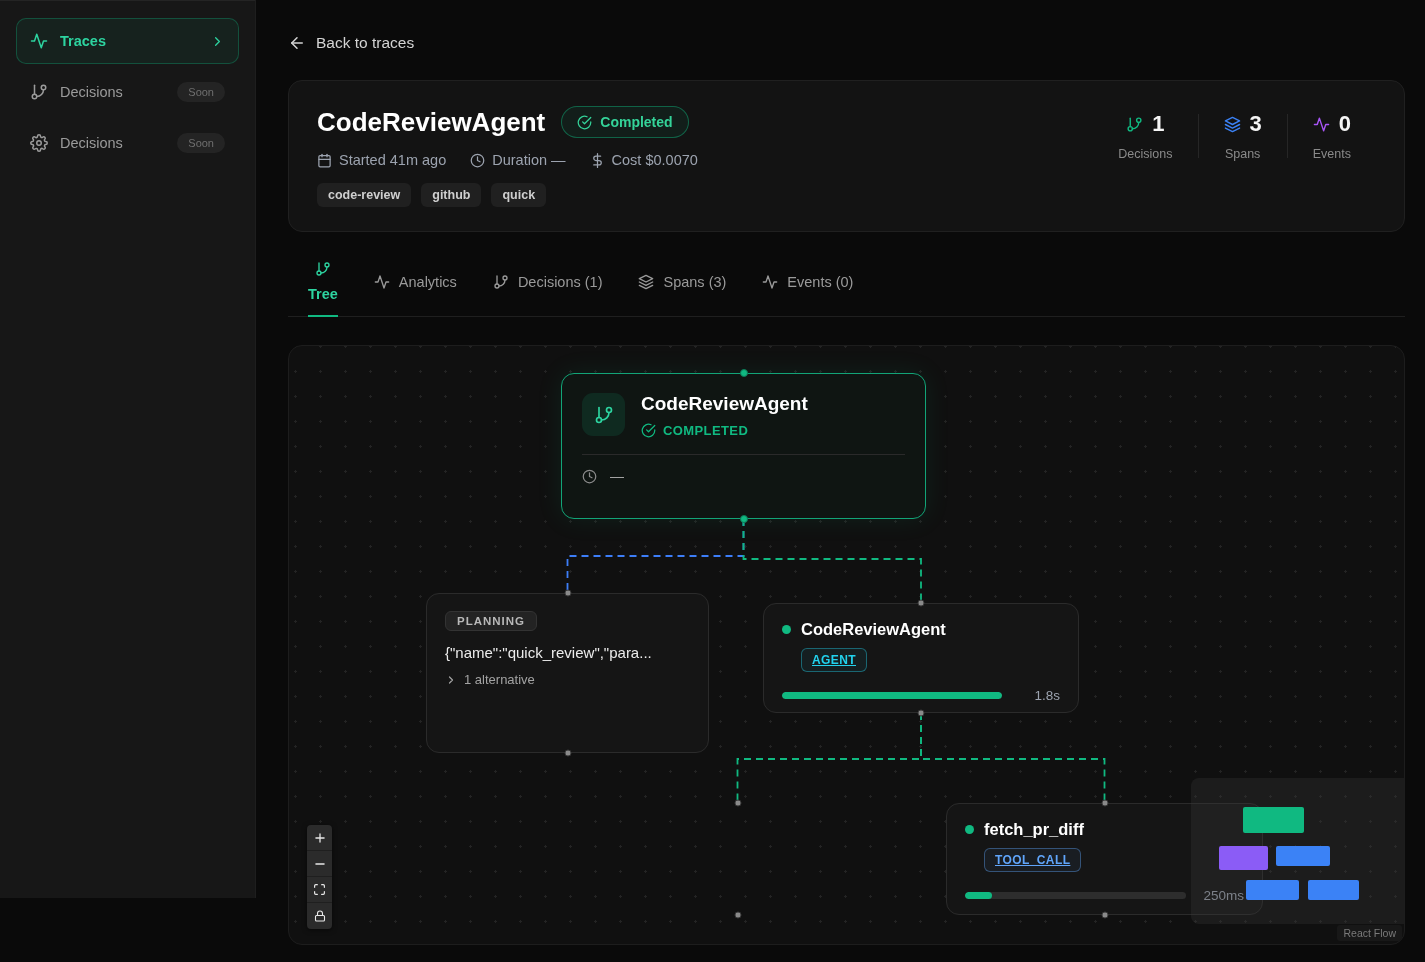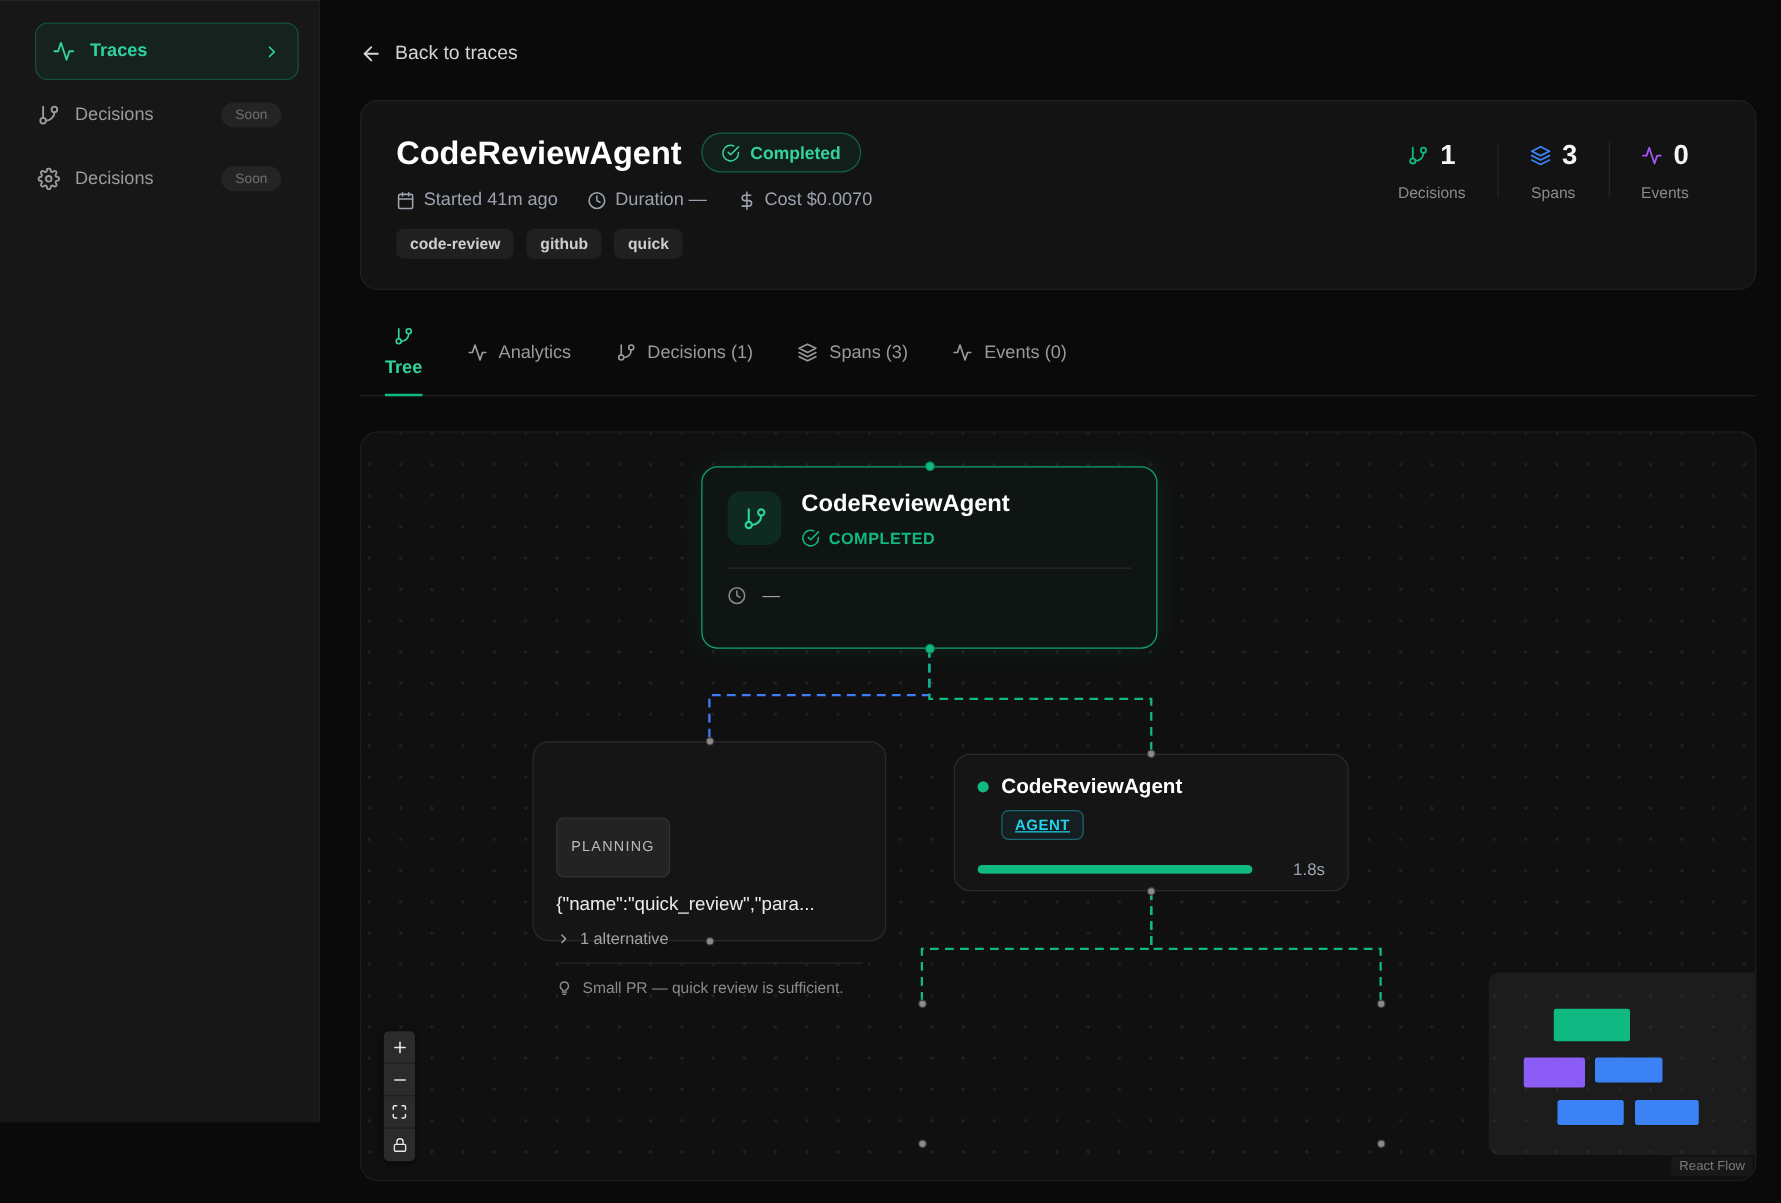--- a/index.html
+++ b/index.html
@@ -20,21 +20,21 @@
     display:flex; align-items:center; justify-content:center; color:#ffffff;
     box-shadow:0 0 22px rgba(16,185,129,.40); }
   .brand-name { font-size:17.5px; font-weight:700; color:#fafafa; }
   .brand-sub { font-size:12.5px; color:#8f8f8f; margin-top:4px; }
   .sidebar-divider { border-top:1px solid #242424; }
   .nav { padding:17px 16px; }
   .nav-item { display:flex; align-items:center; gap:12px; height:46px; padding:0 13px;
     border-radius:10px; border:1px solid transparent; color:#9b9b9b; font-size:14.5px;
     margin-bottom:5px; cursor:pointer; }
   .nav-item.active { background:rgba(16,185,129,.07); border-color:rgba(16,185,129,.32);
-    color:#2dd4a0; font-weight:700;margin-left:12px; }
+    color:#2dd4a0; font-weight:700; }
   .nav-item .chev { margin-left:auto; }
   .soon { margin-left:auto; background:#242424; color:#6f6f6f; font-size:11px;
     padding:4px 11px; border-radius:999px; }
   .sidebar-footer { position:absolute; left:0; right:0; bottom:0; padding:16px 16px 12px;
     border-top:1px solid #232323; }
   .version-box { border:1px solid #2a2a2a; background:#191919; border-radius:10px;
     padding:13px 14px; color:#8a8a8a; font-size:12.5px; }
 
   
   .main { position:absolute; left:288px; top:0; width:1117px; }
@@ -81,22 +81,22 @@
     color:#2dd4a0; display:flex; align-items:center; justify-content:center; }
   .root-title { font-size:19px; font-weight:700; color:#ffffff; }
   .root-status { display:flex; align-items:center; gap:7px; color:#10b981;
     font-size:13px; font-weight:600; letter-spacing:.4px; margin-top:8px; }
   .root-divider { border-top:1px solid #2a2a2a; margin-top:16px; }
   .root-foot { display:flex; align-items:center; gap:13px; margin-top:13px; color:#8a8a8a; font-size:14px; }
 
   .node-plan { left:137px; top:247px; width:283px; height:160px; background:#151515;
     border:1px solid #2b2b2b; padding:17px 18px 0; }
   .plan-badge { display:inline-block; background:#232323; border:1px solid #333333;
-    border-radius:6px; color:#b9b9b9; font-size:11.5px; font-weight:400; letter-spacing:1px;
-    padding:17px 11px;margin-top:43px; }
+    border-radius:6px; color:#b9b9b9; font-size:11.5px; font-weight:700; letter-spacing:1px;
+    padding:3px 11px; }
   .plan-json { margin-top:13px; font-size:15px; color:#ececec; white-space:nowrap; overflow:hidden; }
   .plan-alt { display:flex; align-items:center; gap:7px; margin-top:11px; color:#a3a3a3;
     font-size:13px; cursor:pointer; }
   .plan-reason { display:flex; align-items:center; gap:8px; border-top:1px solid #262626;
     margin-top:12px; padding-top:12px; color:#8a8a8a; font-size:12.5px; }
 
   .node-span { background:#151515; border:1px solid #2b2b2b; padding:16px 18px 0; }
   #node-agent { left:474px; top:257px; width:316px; height:110px; }
   #node-quick { left:290px; top:457px; width:317px; height:112px; }
   #node-fetch { left:657px; top:457px; width:317px; height:112px; }
@@ -388,47 +388,50 @@
       <span class="plan-badge">PLANNING</span>
       <div class="plan-json">{"name":"quick_review","para...</div>
       <div class="plan-alt">
         <span>
           <svg width="12" height="12" viewBox="0 0 24 24" fill="none" stroke="currentColor" stroke-width="2.4" stroke-linecap="round" stroke-linejoin="round">
               <polyline points="9 18 15 12 9 6"></polyline>
             </svg>
         </span>
         <span>1 alternative</span>
       </div>
-      <div class="plan-reason">
-        <span>
-          <svg width="13" height="13" viewBox="0 0 24 24" fill="none" stroke="currentColor" stroke-width="2" stroke-linecap="round" stroke-linejoin="round">
-              <path d="M9 18h6"></path>
-              <path d="M10 21h4"></path>
-              <path d="M12 3a6 6 0 0 0-3.5 10.9c.7.5 1.1 1.3 1.2 2.1h4.6c.1-.8.5-1.6 1.2-2.1A6 6 0 0 0 12 3z"></path>
-            </svg>
-        </span>
-        <span>Small PR — quick review is sufficient.</span>
-      </div>
     </div>
 
     <div class="node node-span" id="node-agent">
       <div class="span-head">
         <span class="span-dot"></span>
         <span class="span-title">CodeReviewAgent</span>
       </div>
       <span class="span-badge badge-agent">AGENT</span>
       <div class="span-progress">
         <div class="track">
           <div class="fill" style="width: 100%;"></div>
         </div>
         <span class="span-time">1.8s</span>
       </div>
     </div>
 
 
+    <div class="node node-span" id="node-fetch">
+      <div class="span-head">
+        <span class="span-dot"></span>
+        <span class="span-title">fetch_pr_diff</span>
+      </div>
+      <span class="span-badge badge-tool">TOOL_CALL</span>
+      <div class="span-progress">
+        <div class="track">
+          <div class="fill" style="width: 12%;"></div>
+        </div>
+        <span class="span-time">250ms</span>
+      </div>
+    </div>
 
     <div class="handle green" style="left:454.5px;top:27px;"></div>
     <div class="handle green" style="left:454.5px;top:173px;"></div>
     <div class="handle" style="left:278.5px;top:247px;"></div>
     <div class="handle" style="left:278.5px;top:407px;"></div>
     <div class="handle" style="left:632px;top:257px;"></div>
     <div class="handle" style="left:632px;top:367px;"></div>
     <div class="handle" style="left:448.5px;top:457px;"></div>
     <div class="handle" style="left:448.5px;top:569px;"></div>
     <div class="handle" style="left:815.5px;top:457px;"></div>

